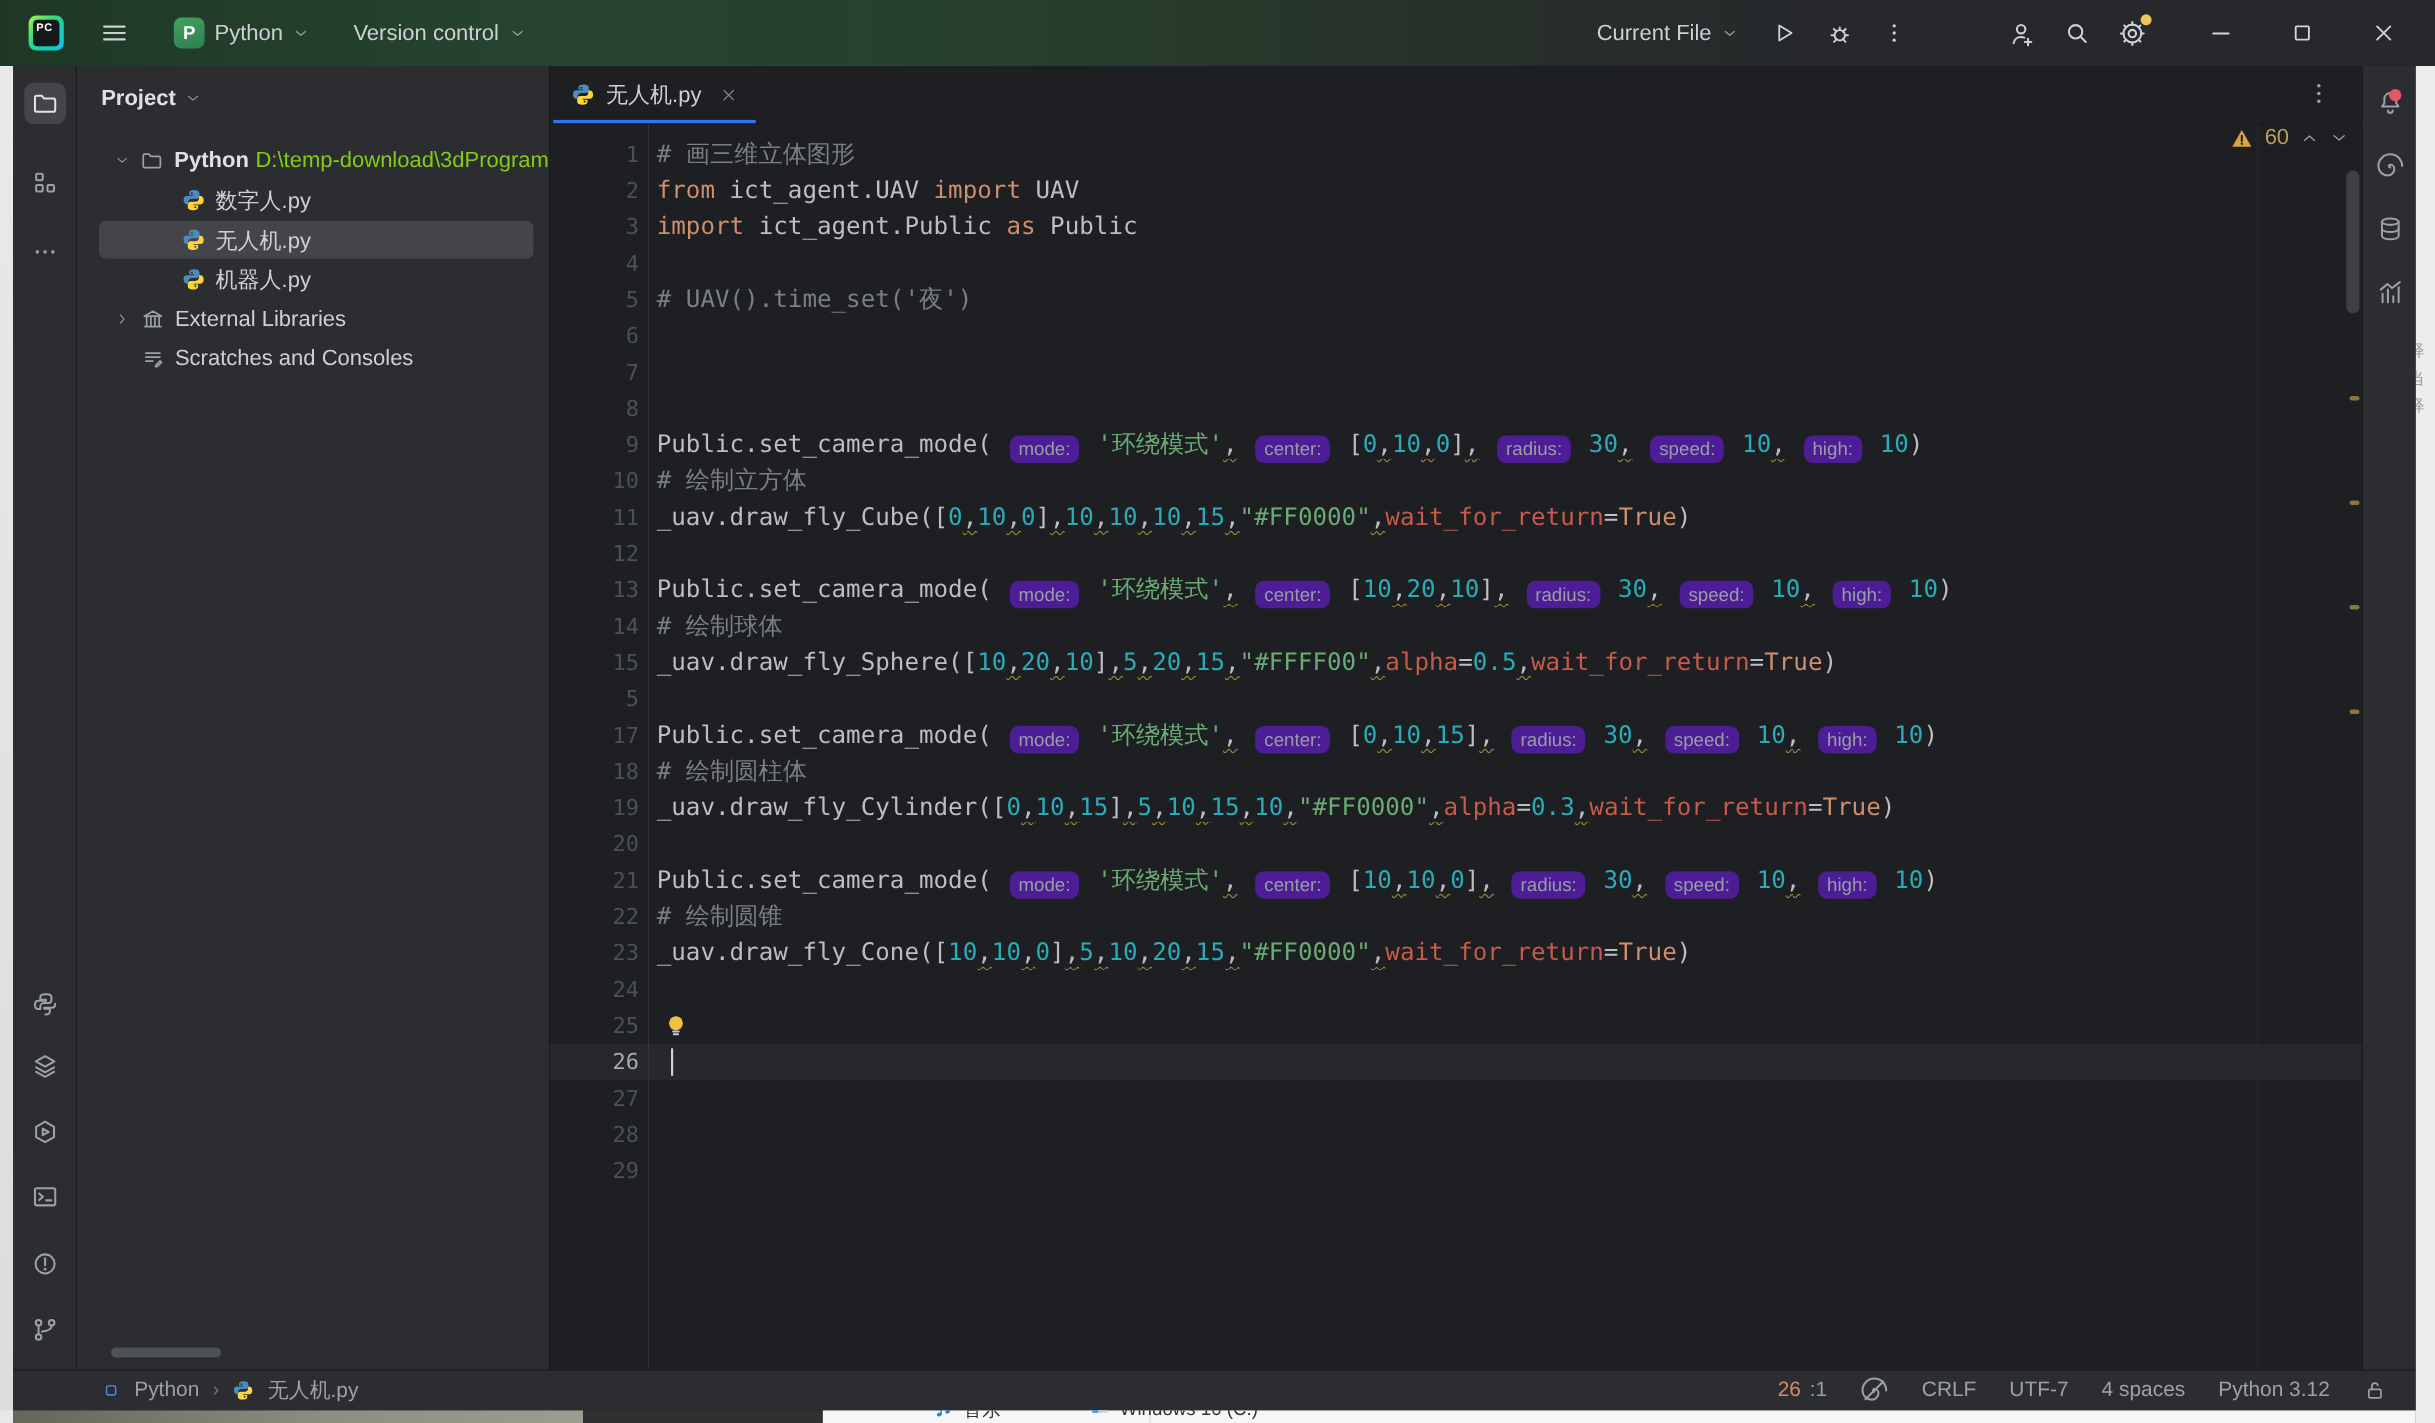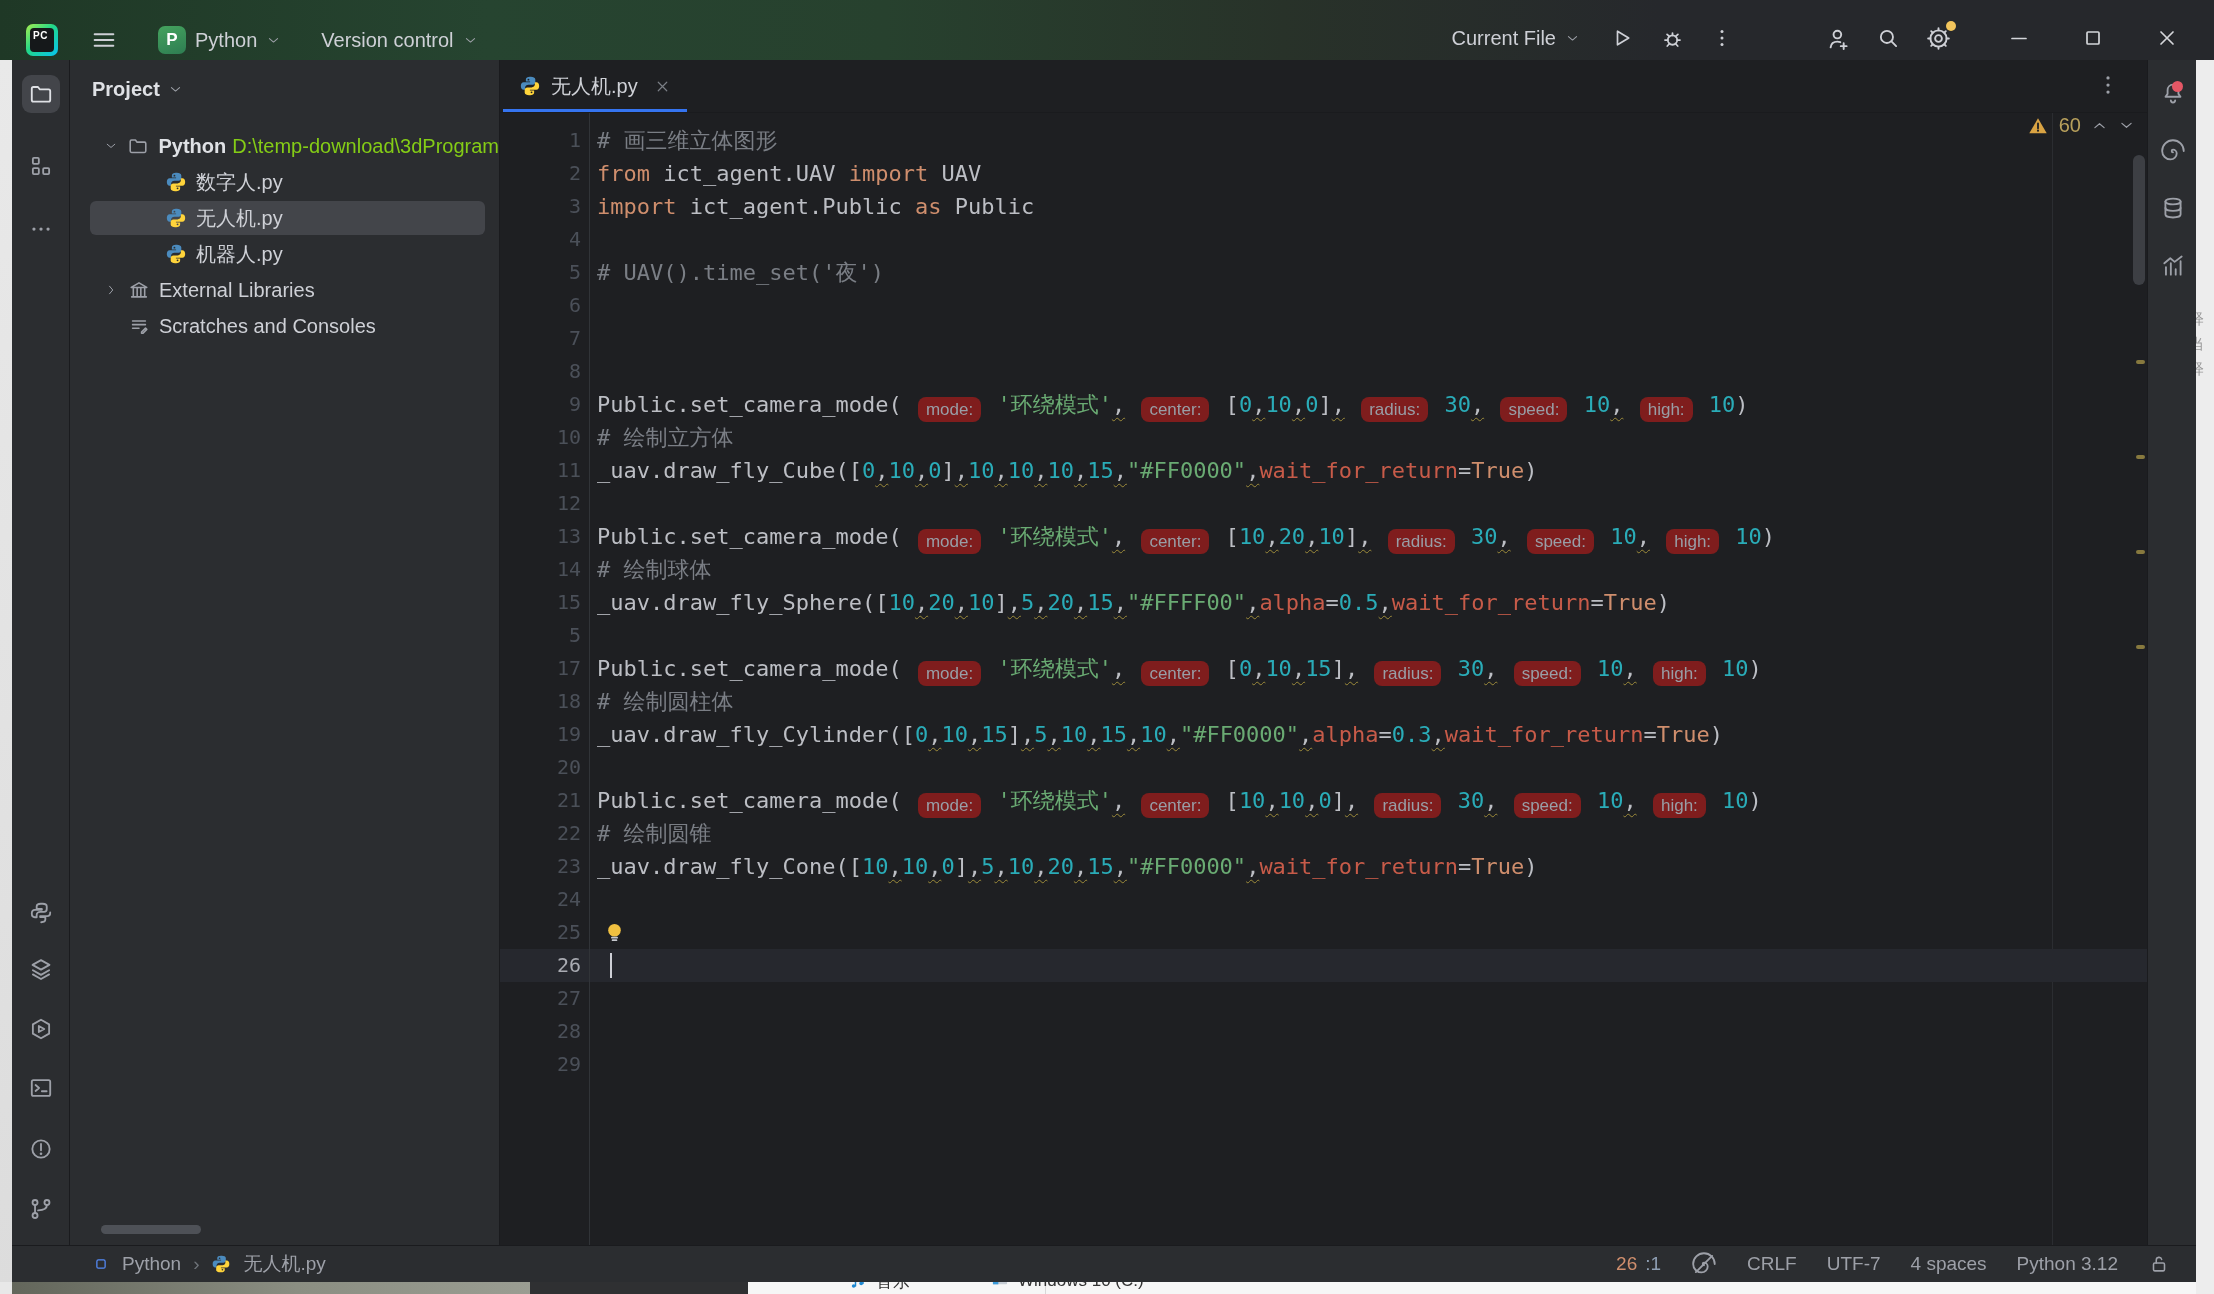--- a/index.html
+++ b/index.html
@@ -5,21 +5,21 @@
   *{box-sizing:border-box;margin:0;padding:0}
   html,body{background:#101113}
   body{font-family:"Liberation Sans","DejaVu Sans",sans-serif}
   #app{position:relative;width:2214px;height:1294px;overflow:hidden;background:#1e1f22}
   .abs{position:absolute}
   .ic{display:inline-flex;align-items:center;justify-content:center;flex:none}
 
   
   .titlebar{position:absolute;left:0;top:0;width:2214px;height:60px;
     background:linear-gradient(90deg,#1f3826 0%,#264430 22%,#27412e 40%,#283229 58%,#26282c 75%,#26282c 100%);
-    display:flex;align-items:flex-end;color:#ced0d6;font-size:20px}
+    display:flex;align-items:center;color:#ced0d6;font-size:20px}
   .tb-left{display:flex;align-items:center;gap:24px;padding-left:26px}
   .pc-logo{width:32px;height:32px;border-radius:7px;background:linear-gradient(135deg,#a8ef4e,#21d789 45%,#07c3f2);
     display:flex;align-items:center;justify-content:center}
   .pc-logo .in{width:24px;height:24px;border-radius:4px;background:#15181a;color:#fff;font-size:10px;font-weight:bold;
     display:flex;align-items:flex-start;justify-content:flex-start;padding:2px 0 0 3px;letter-spacing:.5px}
   .widget{display:flex;align-items:center;gap:9px;padding:6px 8px;border-radius:8px;cursor:default}
   .proj-badge{width:28px;height:28px;border-radius:7px;background:linear-gradient(160deg,#45a35e,#2e7d52);
     color:#fff;font-weight:bold;font-size:17px;display:flex;align-items:center;justify-content:center}
   .tb-right{margin-left:auto;display:flex;align-items:center;gap:6px;padding-right:22px;color:#ced0d6}
   .tb-btn{width:44px;height:40px;border-radius:8px;display:flex;align-items:center;justify-content:center;color:#ced0d6}
@@ -60,21 +60,21 @@
   .gutter-sep{position:absolute;left:89px;top:53px;bottom:0;width:1px;background:#313438;z-index:3}
   .margin-guide{position:absolute;left:1552px;top:53px;bottom:0;width:1px;background:#2b2d31;z-index:1}
   .lines{position:absolute;left:0;top:64px;right:0;z-index:2}
   .crow{position:relative;height:33px;line-height:33px;display:flex;font-family:"DejaVu Sans Mono","Liberation Mono",monospace;font-size:22px;white-space:pre}
   .crow.cur{background:#26282e}
   .crow .ln{width:81px;text-align:right;color:#4b5059;font-size:20px;flex:none}
   .crow.cur .ln{color:#a9abb2}
   .crow .code{padding-left:16px;color:#bcbec4}
   .tk-c{color:#7a7e85}.tk-k{color:#cf8e6d}.tk-d{color:#bcbec4}.tk-n{color:#2aacb8}.tk-s{color:#6aab73}.tk-a{color:#c75b49}
   .wavy{text-decoration:underline;text-decoration-style:wavy;text-decoration-color:#9c8a3a;text-decoration-thickness:1px;text-underline-offset:5px}
-  .tk-h{display:inline-block;background:#7f1d1d;color:#999ea6;font-family:"Liberation Sans",sans-serif;font-size:17px;
+  .tk-h{display:inline-block;background:#4c1d95;color:#999ea6;font-family:"Liberation Sans",sans-serif;font-size:17px;
     line-height:25px;height:25px;padding:0 8px;border-radius:8px;margin:0 3px;vertical-align:-3px}
   .caret-bar{position:absolute;left:110px;top:4px;width:2px;height:25px;background:#ced0d6}
   .bulb{position:absolute;left:101px;top:3px}
   .inspect{position:absolute;right:12px;top:54px;display:flex;align-items:center;gap:10px;z-index:5;
     color:#b8a05c;font-size:20px}
   .inspect .chev{color:#9da0a8}
   .vscroll{position:absolute;left:1633px;top:95px;width:12px;height:130px;border-radius:6px;background:#4e5157;opacity:.65;z-index:4}
   .stripe-mark{position:absolute;left:1636px;width:9px;height:4px;border-radius:2px;background:#b3a04a;opacity:.7;z-index:4}
 
   

